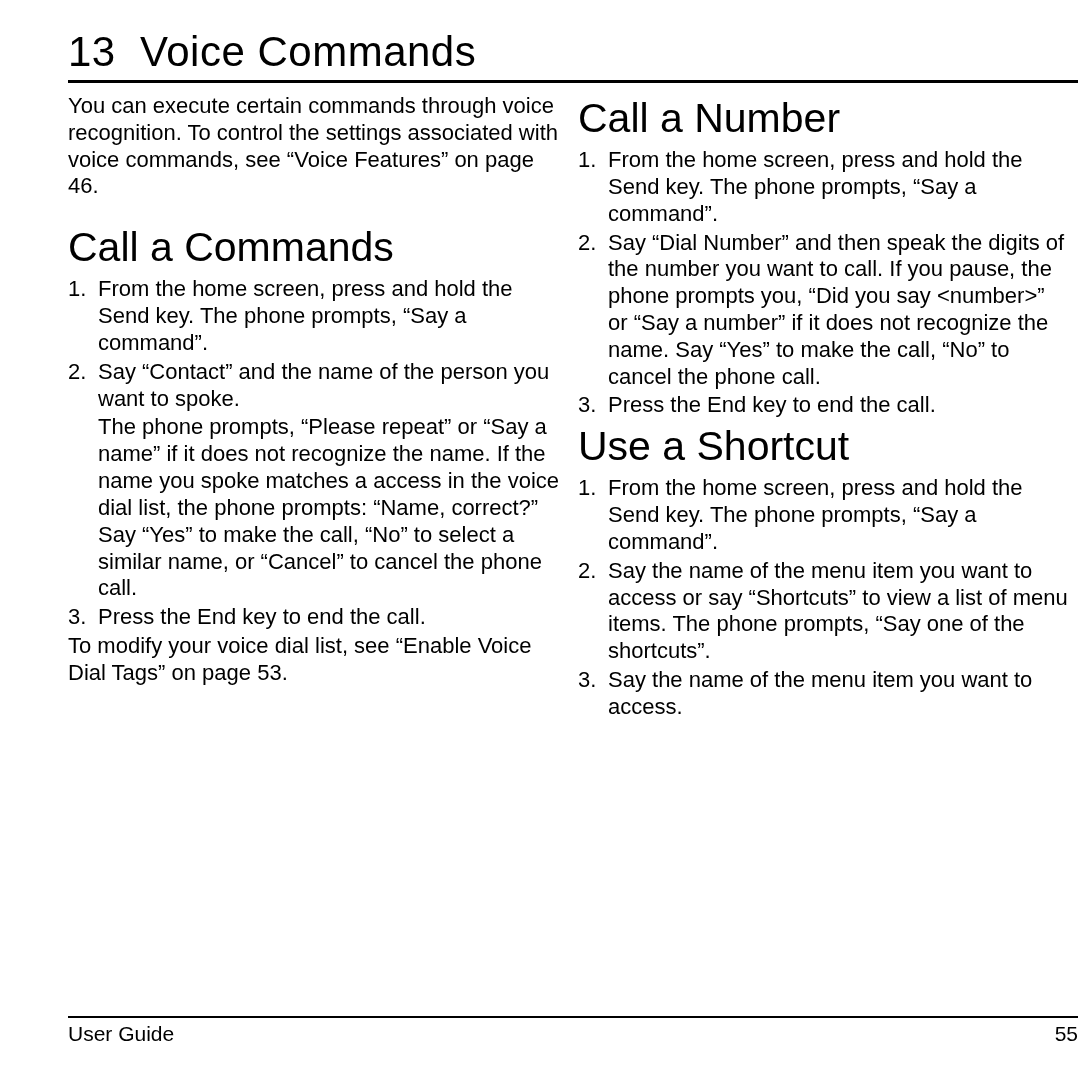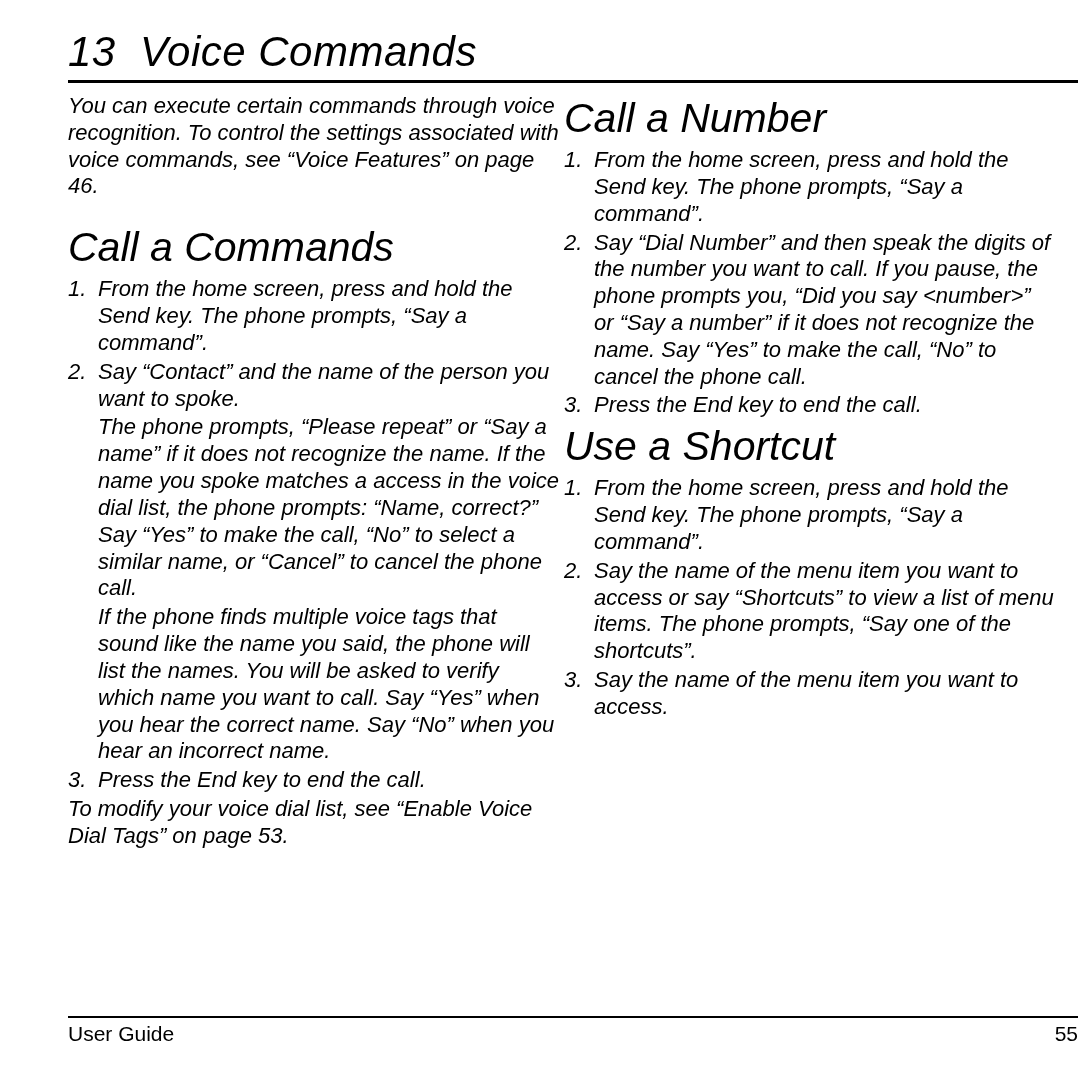--- a/index.html
+++ b/index.html
@@ -8,21 +8,20 @@
     height: 1080px;
     background: #fff;
     font-family: Arial, Helvetica, sans-serif;
     color: #000;
     position: relative;
     overflow: hidden;
   }
   .page {
     padding: 28px 0 0 68px;
     width: 1080px;
-    font-style: italic;
   }
   .chapter-title {
     font-size: 42px;
     font-weight: 400;
     margin-bottom: 4px;
     letter-spacing: 0.5px;
   }
   .title-rule {
     border: none;
     border-top: 3px solid #000;
@@ -31,21 +30,21 @@
   }
   .columns {
     display: flex;
     gap: 0;
   }
   .col {
     width: 492px;
     font-size: 22px;
     line-height: 1.22;
   }
-  .col.left { margin-right: 4px; }
+  .col.left { margin-right: 18px; }
   .intro { margin-bottom: 22px; }
   .section-heading {
     font-size: 41px;
     font-weight: 400;
     margin-top: 2px;
     margin-bottom: 4px;
   }
   .section-heading.first { margin-top: 0; }
   ol.steps {
     list-style: none;
@@ -104,21 +103,20 @@
 
     <div class="col left">
       <p class="intro">You can execute certain commands through voice recognition. To control the settings associated with voice commands, see “Voice Features” on page 46.</p>
 
       <h2 class="section-heading">Call a Commands</h2>
       <ol class="steps">
         <li>From the home screen, press and hold the Send key. The phone prompts, “Say a command”.</li>
         <li>
           <span>Say “Contact” and the name of the person you want to spoke.</span>
           <div class="subpara">The phone prompts, “Please repeat” or “Say a name” if it does not recognize the name. If the name you spoke matches a access in the voice dial list, the phone prompts: “Name, correct?” Say “Yes” to make the call, “No” to select a similar name, or “Cancel” to cancel the phone call.</div>
-          <div class="subpara">If the phone finds multiple voice tags that sound like the name you said, the phone will list the names. You will be asked to verify which name you want to call. Say “Yes” when you hear the correct name. Say “No” when you hear an incorrect name.</div>
         </li>
         <li>Press the End key to end the call.</li>
       </ol>
       <p class="after-list">To modify your voice dial list, see “Enable Voice Dial Tags” on page 53.</p>
     </div>
 
     <div class="col right">
       <h2 class="section-heading first">Call a Number</h2>
       <ol class="steps">
         <li>From the home screen, press and hold the Send key. The phone prompts, “Say a command”.</li>

